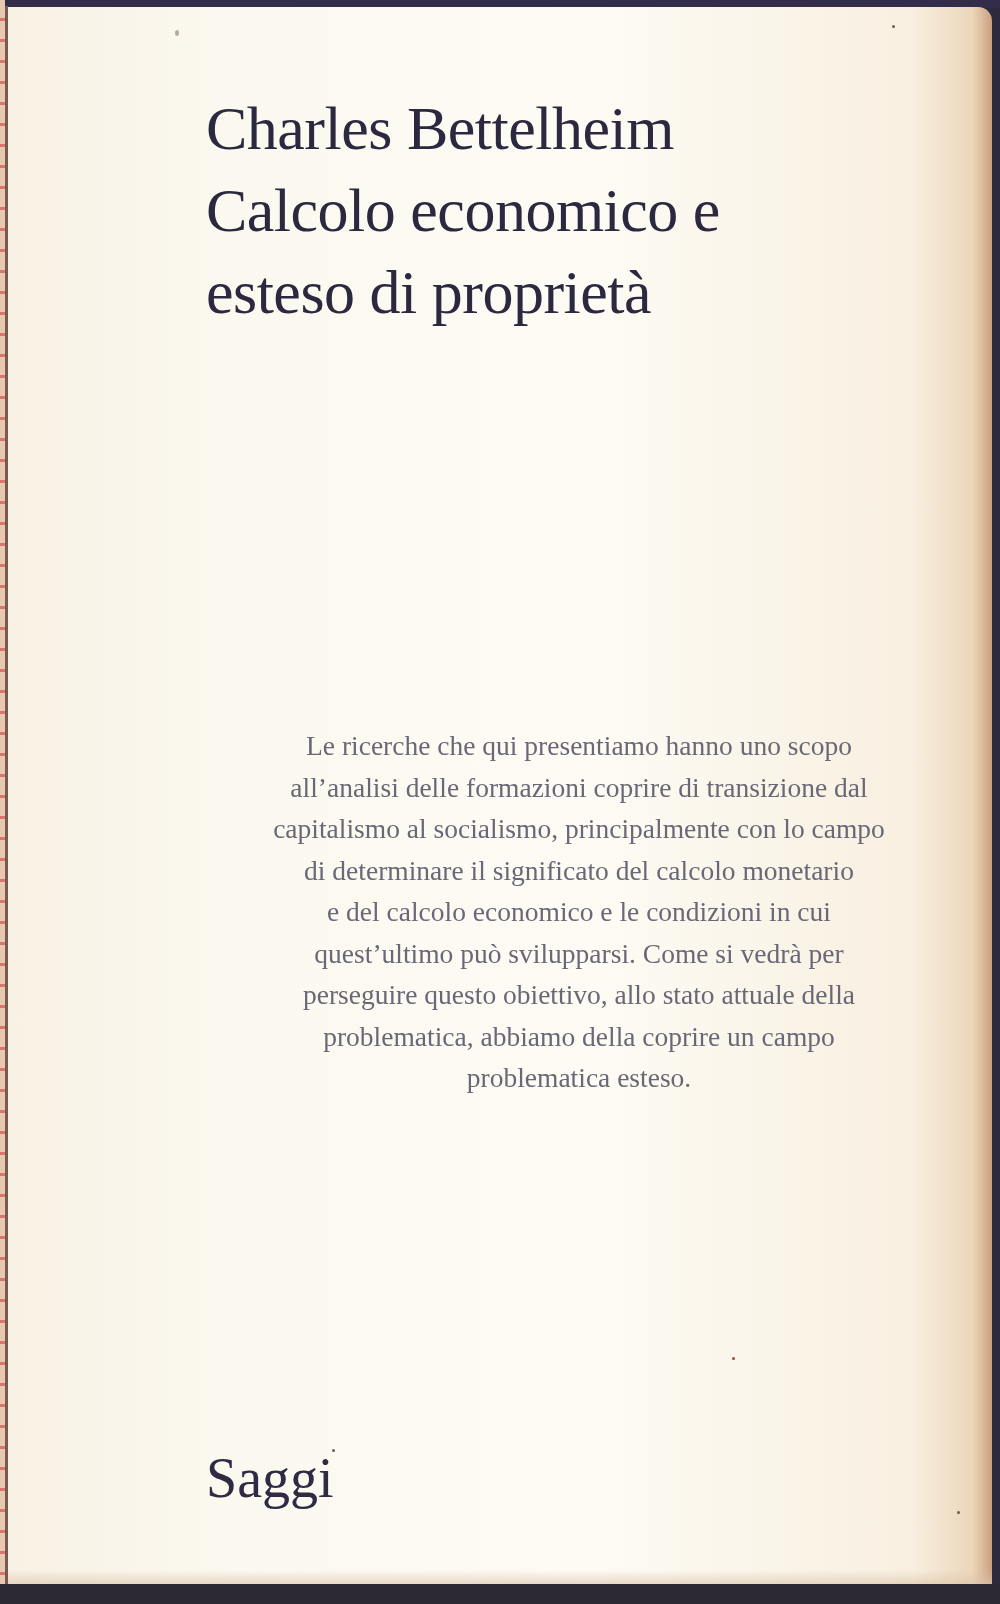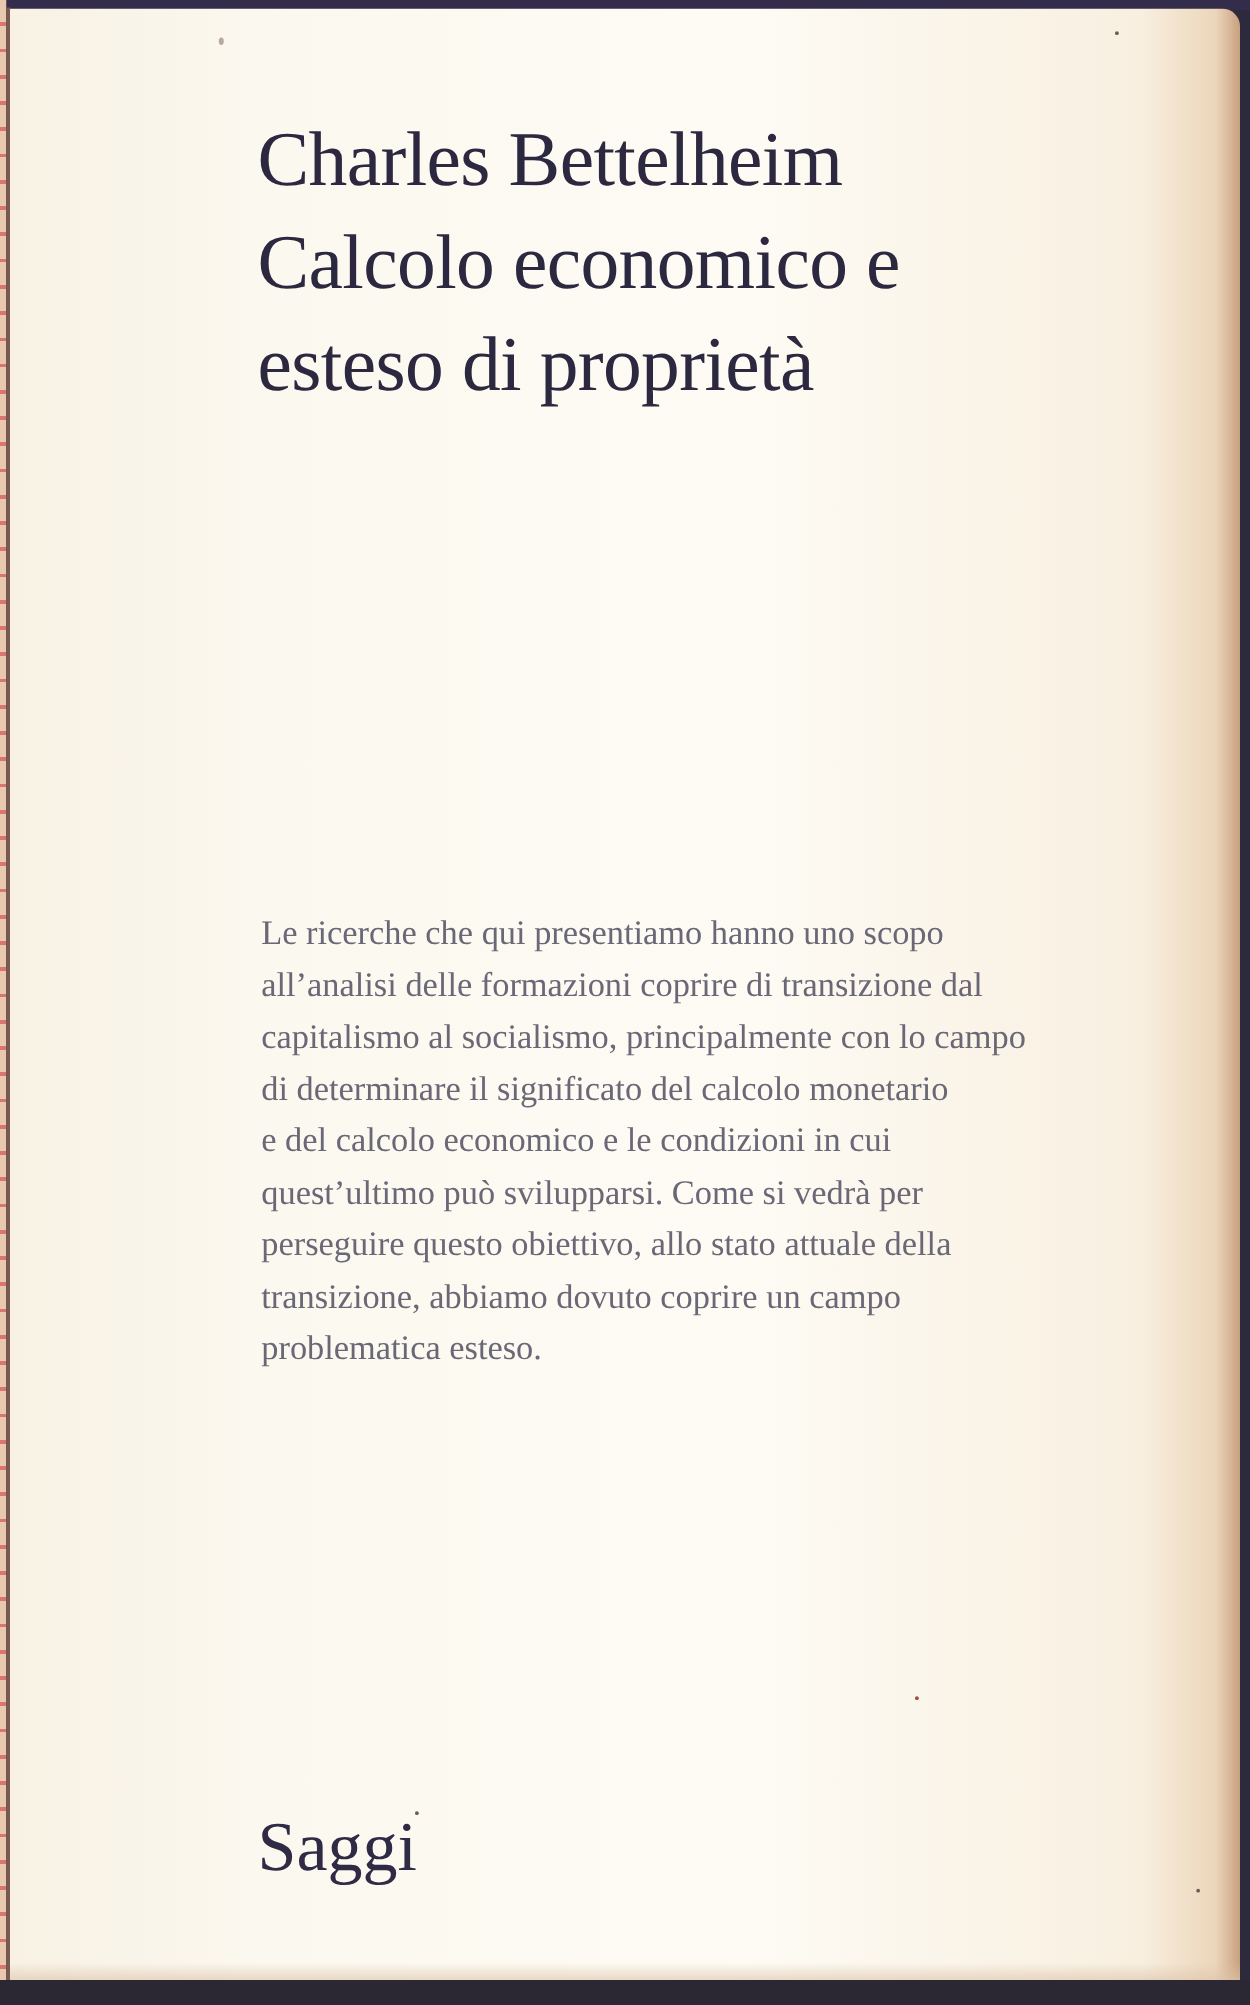--- a/index.html
+++ b/index.html
@@ -76,20 +76,21 @@
     }
     .blurb {
       position: absolute;
       left: 201px;
       top: 718px;
       width: 740px;
       color: #6a6876;
       font-size: 27.5px;
       line-height: 41.5px;
       margin: 0;
+      text-align: center;
     }
     .blurb span { display: block; white-space: nowrap; }
     .series {
       position: absolute;
       left: 198px;
       top: 1436px;
       color: #2f2b45;
       font-size: 56px;
       line-height: 70px;
       margin: 0;
@@ -118,21 +119,21 @@
 
 
   <p class="blurb">
     <span>Le ricerche che qui presentiamo hanno uno scopo</span>
     <span>all’analisi delle formazioni coprire di transizione dal</span>
     <span>capitalismo al socialismo, principalmente con lo campo</span>
     <span>di determinare il significato del calcolo monetario</span>
     <span>e del calcolo economico e le condizioni in cui</span>
     <span>quest’ultimo può svilupparsi. Come si vedrà per</span>
     <span>perseguire questo obiettivo, allo stato attuale della</span>
-    <span>transizione, abbiamo dovuto coprire un campo</span>
+    <span>problematica, abbiamo della coprire un campo</span>
     <span>problematica esteso.</span>
   </p>
 
   <h3 class="series">Saggi</h3>
 
   <div class="speck" style="left:167px;top:23px;width:4px;height:6px;background:#b8aaa0;"></div>
   <div class="speck" style="left:884px;top:18px;width:3px;height:3px;"></div>
   <div class="speck" style="left:724px;top:1350px;width:3px;height:3px;background:#a04a40;"></div>
   <div class="speck" style="left:324px;top:1442px;width:3px;height:3px;"></div>
   <div class="speck" style="left:949px;top:1504px;width:3px;height:3px;"></div>

